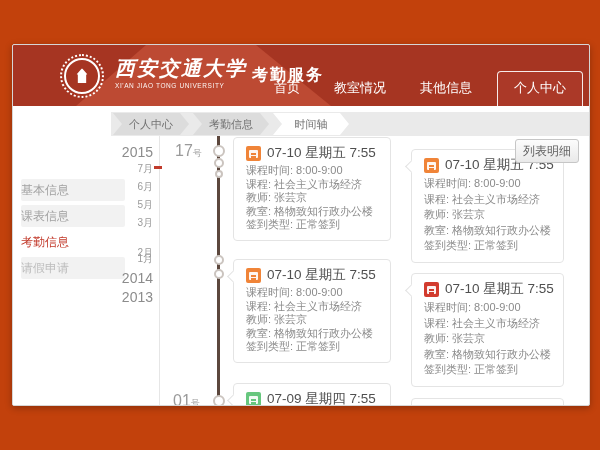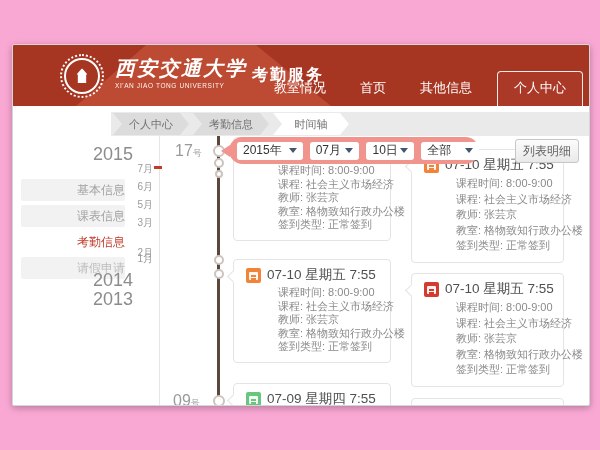--- a/index.html
+++ b/index.html
@@ -1,17 +1,17 @@
 <!DOCTYPE html>
 <html><head>
 <meta charset="utf-8">
 <style>
   html,body{margin:0;padding:0;}
   body{width:600px;height:450px;background:#fff;font-family:"Liberation Sans","DejaVu Sans",sans-serif;}
-  .stage{position:relative;width:600px;height:450px;background:#f9a8d4;overflow:hidden;}
+  .stage{position:relative;width:600px;height:450px;background:#c2410c;overflow:hidden;}
   .window{position:absolute;left:12px;top:44px;width:576px;height:360px;background:#fff;
           border:1px solid #d6d6d6;border-radius:2px;box-shadow:0 2px 7px rgba(0,0,0,.28);overflow:hidden;}
 
   
   .header{position:absolute;left:0;top:0;width:576px;height:61px;background:#a63522;overflow:hidden;}
   .header-accent{position:absolute;left:0;top:0;width:360px;height:61px;background:#bd4a33;
                  clip-path:polygon(133px 0,243px 0,318px 61px,63px 61px);}
   .logo{position:absolute;left:47px;top:9px;width:40px;height:40px;border:2px dotted #fff;border-radius:50%;}
   .logo::before{content:"";position:absolute;inset:2px;border:2px solid #fff;border-radius:50%;}
   .logo::after{content:"";position:absolute;left:50%;top:50%;width:11px;height:15px;transform:translate(-50%,-52%);
@@ -22,38 +22,38 @@
   .uni-en{font-size:6.5px;letter-spacing:.6px;margin-top:2px;opacity:.95;}
   .service-title{position:absolute;left:239px;top:20px;color:#fff;font-size:16px;font-weight:bold;letter-spacing:2px;}
   .user-info{position:absolute;right:16px;top:10px;display:flex;align-items:center;gap:4px;color:#fff;font-size:12px;}
   .nav{position:absolute;right:2px;bottom:0;display:flex;align-items:flex-end;}
   .nav-item{color:#fff;font-size:13px;padding:0 17px 9px 17px;cursor:pointer;}
   .nav-tab{color:#fff;font-size:13px;padding:7px 16px 9px 16px;background:#ab3928;
            border:1px solid rgba(255,255,255,.9);border-bottom:none;border-radius:4px 4px 0 0;margin-left:8px;margin-right:4px;}
 
   
   .sidebar{position:absolute;left:0;top:61px;width:146px;height:299px;background:#fff;}
-  .side-item{position:absolute;left:8px;width:104px;height:22px;line-height:22px;text-align:right;
+  .side-item{position:absolute;left:8px;width:104px;height:22px;line-height:22px;text-align:left;
              font-size:12px;color:#a2a2a2;background:#f2f2f2;border-radius:2px;cursor:pointer;}
   .side-item.dim{color:#bdbdbd;}
   .side-item.active{background:#fff;color:#c23a2b;}
   .si0{top:73px}.si1{top:99px}.si2{top:125px}.si3{top:151px}.si4{top:177px}
 
   
   .crumb-band{position:absolute;left:98px;top:67px;width:478px;height:24px;background:#eaeaea;}
   .crumb{position:absolute;top:1px;height:22px;line-height:22px;width:76px;text-align:center;font-size:11px;color:#6f6f6f;
          background:#dcdcdc;clip-path:polygon(0 0,calc(100% - 9px) 0,100% 50%,calc(100% - 9px) 100%,0 100%,9px 50%);cursor:pointer;}
   .cr0{left:2px}.cr1{left:82px}.cr2{left:162px}
   .crumb.active{background:#fff;}
 
   
   .v-divider{position:absolute;left:146px;top:91px;width:1px;height:269px;background:#e6e6e6;}
   .year-col{position:absolute;left:60px;top:0;width:80px;text-align:right;}
   .ynav{position:absolute;right:0;width:80px;color:#9a9a9a;font-size:10px;cursor:pointer;}
-  .ynav.year{font-size:18px;color:#8c8c8c;text-align:center;}
+  .ynav.year{font-size:14px;color:#8c8c8c;}
   .y0{top:99px}.y1{top:117px}.y2{top:135px}.y3{top:153px}.y4{top:171px}.y5{top:201px}.y6{top:207px}.y7{top:225px}.y8{top:244px}
   .month-tick{position:absolute;left:141px;top:121px;width:8px;height:3px;background:#c13b2c;}
 
   
   .axis{position:absolute;left:204px;top:91px;width:3px;height:269px;background:#5c473d;}
   .node{position:absolute;background:#fff;border:2px solid #cbc4bf;border-radius:50%;}
   .n0{left:200px;top:100px;width:8px;height:8px;}
   .n1{left:201px;top:113px;width:6px;height:6px;}
   .n2{left:202px;top:125px;width:4px;height:4px;}
   .n3{left:201px;top:210px;width:6px;height:6px;}
@@ -88,41 +88,41 @@
   .notch{position:absolute;left:-5px;top:12px;width:8px;height:8px;background:#fff;
          border-left:1px solid #e2e2e2;border-bottom:1px solid #e2e2e2;transform:rotate(45deg);}
   .card-head{display:flex;align-items:center;gap:6px;height:16px;margin-bottom:3px;}
   .card-date{font-size:13.5px;color:#4f4f4f;white-space:nowrap;}
   .card-icon{width:15px;height:15px;border-radius:2px;position:relative;flex:0 0 15px;}
   .card-icon::before{content:"";position:absolute;left:3px;top:4px;right:3px;bottom:3px;background:#fff;border-radius:1px;opacity:.93;}
   .card-icon::after{content:"";position:absolute;left:5px;top:7px;width:5px;height:2px;background:currentColor;box-shadow:0 3px 0 currentColor;}
   .icon-orange{background:#f08438;color:#f08438;}
   .icon-red{background:#d23b2e;color:#d23b2e;}
   .icon-green{background:#67c77e;color:#67c77e;}
-  .card-line{font-size:11px;color:#8a8a8a;white-space:nowrap;margin-left:32px;}
+  .card-line{font-size:11px;color:#8a8a8a;white-space:nowrap;}
   .lh-l .card-line{line-height:13.6px;}
   .lh-r .card-line{line-height:15.6px;}
 </style>
 </head>
 <body>
 
 <div class="stage">
   <div class="window">
 
     <div class="header">
       <div class="header-accent"></div>
       <div class="logo"></div>
       <div class="uni-block">
         <div class="uni-cn">西安交通大学</div>
         <div class="uni-en">XI'AN JIAO TONG UNIVERSITY</div>
       </div>
       <div class="service-title">考勤服务</div>
       <div class="nav">
+        <div class="nav-item">首页</div>
         <div class="nav-item">教室情况</div>
-        <div class="nav-item">首页</div>
         <div class="nav-item">其他信息</div>
         <div class="nav-tab">个人中心</div>
       </div>
     </div>
 
     <div class="sidebar">
       <div class="side-item si0">基本信息</div>
       <div class="side-item si1">课表信息</div>
       <div class="side-item si2 active">考勤信息</div>
       <div class="side-item si3 dim">请假申请</div>
@@ -149,41 +149,22 @@
     <div class="month-tick"></div>
 
     <div class="axis"></div>
     <div class="node n0"></div>
     <div class="node n1"></div>
     <div class="node n2"></div>
     <div class="node n3"></div>
     <div class="node n4"></div>
     <div class="node n5"></div>
     <div class="day-label d10"><span class="day-num">17</span><span class="day-suf">号</span></div>
-    <div class="day-label d09"><span class="day-num">09</span><span class="day-suf">号</span></div>
-
-    <div class="bubble">
-      <div class="bubble-pointer"></div>
-      <div class="dropdown dd-year">
-        <span>2015年</span>
-        <span class="caret"></span>
-      </div>
-      <div class="dropdown dd-month">
-        <span>07月</span>
-        <span class="caret"></span>
-      </div>
-      <div class="dropdown dd-day">
-        <span>10日</span>
-        <span class="caret"></span>
-      </div>
-      <div class="dropdown dd-type">
-        <span>全部</span>
-        <span class="caret"></span>
-      </div>
-    </div>
+    <div class="day-label d09"><span class="day-num">01</span><span class="day-suf">号</span></div>
+
     <div class="list-btn">列表明细</div>
 
     <div class="card card-l c1 lh-l">
       <div class="card-head">
         <span class="card-icon icon-orange"></span>
         <span class="card-date">07-10 星期五 7:55</span>
       </div>
       <div class="card-line">课程时间: 8:00-9:00</div>
       <div class="card-line">课程: 社会主义市场经济</div>
       <div class="card-line">教师: 张芸京</div>

